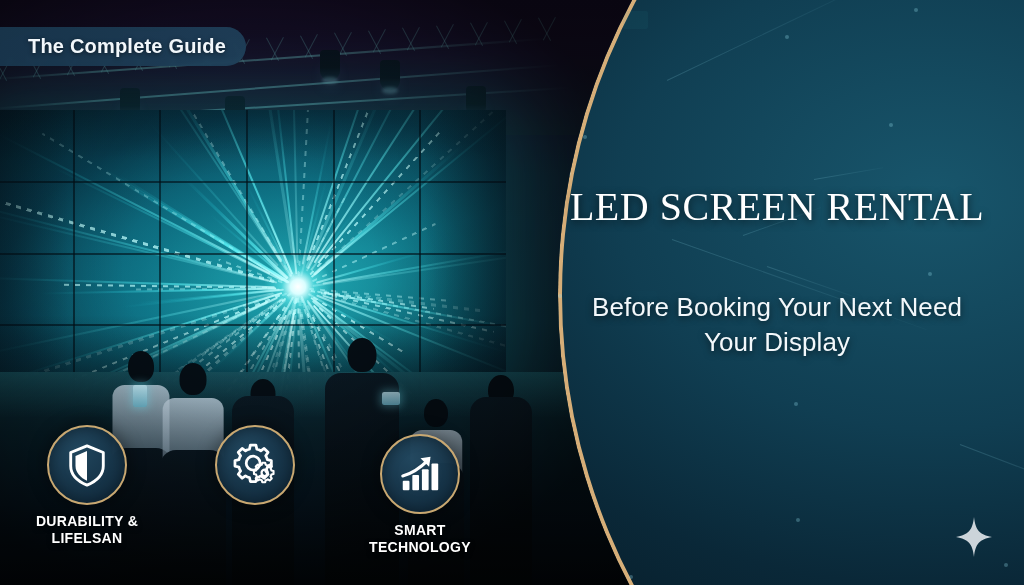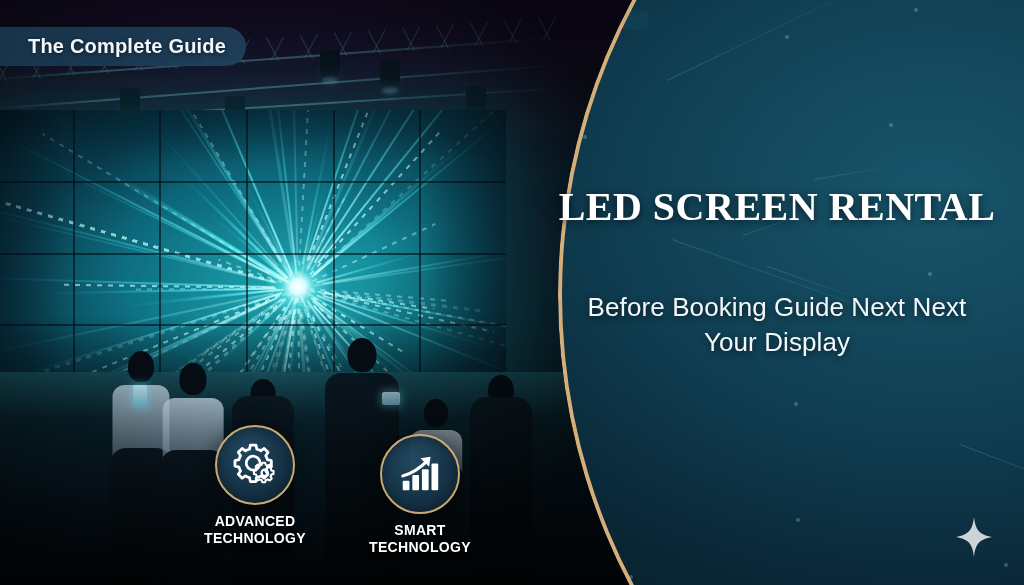--- a/index.html
+++ b/index.html
@@ -183,21 +183,21 @@
     background:rgba(58,150,160,.22);
   }
 
   
   .righttext {
     position:absolute; left:530px; top:185px; width:494px;
     z-index:25; text-align:center;
   }
   .righttext h1 {
     font-family:"Liberation Serif", serif;
-    font-size:40px; font-weight:700; color:#ffffff;
+    font-size:40px; font-weight:400; color:#ffffff;
     letter-spacing:.5px; line-height:1.1;
     text-shadow:0 2px 9px rgba(0,0,0,.65);
   }
   .righttext p {
     margin-top:26px;
     font-family:"Liberation Sans", sans-serif;
     font-size:26px; font-weight:400; color:#f3f8fb;
     line-height:1.34; letter-spacing:.1px;
     text-shadow:0 2px 7px rgba(0,0,0,.60);
   }
@@ -451,45 +451,54 @@
   </div>
 
   <div class="guide-badge">
     <span>The Complete Guide</span>
   </div>
 
   <div class="righttext">
     <h1>LED SCREEN RENTAL</h1>
     <p>
       <br>
-      <span>Before Booking Guide Next Next</span><br>
+      <span>Before Booking Your Next Need</span><br>
       <span>Your Display</span>
     </p>
   </div>
 
   <div class="features">
 
+    <div class="feature" style="left:2px;top:5px">
+      <div class="ring">
+        <svg width="46" height="46" viewBox="0 0 48 48">
+          <path d="M24 4 L41 11 V25 C41 34 33.5 41 24 45 C14.5 41 7 34 7 25 V11 Z" fill="none" stroke="#ffffff" stroke-width="3" stroke-linejoin="round"></path>
+          <path d="M24 9.5 L36 14.5 V25 C36 32 30.5 37.3 24 40.5 Z" fill="none"></path>
+          <path d="M24 9.5 L12 14.5 V25 C12 32 17.5 37.3 24 40.5 Z" fill="#ffffff"></path>
+        </svg>
+      </div>
+      <div class="cap">
+        <span>DURABILITY &amp;</span><br>
+        <span>LIFELSAN</span>
+      </div>
+    </div>
 
     <div class="feature" style="left:170px;top:5px">
       <div class="ring">
         <svg width="48" height="48" viewBox="0 0 52 52">
           <g fill="none" stroke="#ffffff" stroke-width="3" stroke-linejoin="round">
             <path d="M21 4.5 h6 l1 4.3 a13 13 0 0 1 4.3 1.8 l3.6-2.5 4.2 4.2 -2.5 3.6 a13 13 0 0 1 1.8 4.3 l4.3 1 v6 l-4.3 1 a13 13 0 0 1-1.8 4.3 l2.5 3.6 -4.2 4.2 -3.6-2.5 a13 13 0 0 1-4.3 1.8 l-1 4.3 h-6 l-1-4.3 a13 13 0 0 1-4.3-1.8 l-3.6 2.5 -4.2-4.2 2.5-3.6 a13 13 0 0 1-1.8-4.3 l-4.3-1 v-6 l4.3-1 a13 13 0 0 1 1.8-4.3 l-2.5-3.6 4.2-4.2 3.6 2.5 a13 13 0 0 1 4.3-1.8 Z"></path>
             <circle cx="24" cy="24" r="7.5"></circle>
           </g>
           <g fill="none" stroke="#ffffff" stroke-width="2.4" stroke-linejoin="round">
             <path d="M38.6 29.6 h3.4 l.6 2.5 a7.5 7.5 0 0 1 2.5 1 l2.1-1.4 2.4 2.4 -1.4 2.1 a7.5 7.5 0 0 1 1 2.5 l2.5 .6 v3.4 l-2.5 .6 a7.5 7.5 0 0 1-1 2.5 l1.4 2.1 -2.4 2.4 -2.1-1.4 a7.5 7.5 0 0 1-2.5 1 l-.6 2.5 h-3.4 l-.6-2.5 a7.5 7.5 0 0 1-2.5-1 l-2.1 1.4 -2.4-2.4 1.4-2.1 a7.5 7.5 0 0 1-1-2.5 l-2.5-.6 v-3.4 l2.5-.6 a7.5 7.5 0 0 1 1-2.5 l-1.4-2.1 2.4-2.4 2.1 1.4 a7.5 7.5 0 0 1 2.5-1 Z" transform="translate(-2,-4) scale(.93)"></path>
             <circle cx="36.5" cy="34.5" r="3.4"></circle>
           </g>
         </svg>
       </div>
-      <div class="cap">
-        <span>ADVANCED</span><br>
-        <span>TECHNOLOGY</span>
-      </div>
     </div>
 
     <div class="feature" style="left:335px;top:14px">
       <div class="ring">
         <svg width="46" height="46" viewBox="0 0 48 48">
           <rect x="6" y="31" width="7" height="10" fill="#ffffff" rx="1"></rect>
           <rect x="16" y="25" width="7" height="16" fill="#ffffff" rx="1"></rect>
           <rect x="26" y="19" width="7" height="22" fill="#ffffff" rx="1"></rect>
           <rect x="36" y="13" width="7" height="28" fill="#ffffff" rx="1"></rect>
           <path d="M6 26 C14 24 24 18 33 9" fill="none" stroke="#ffffff" stroke-width="3.2" stroke-linecap="round"></path>

